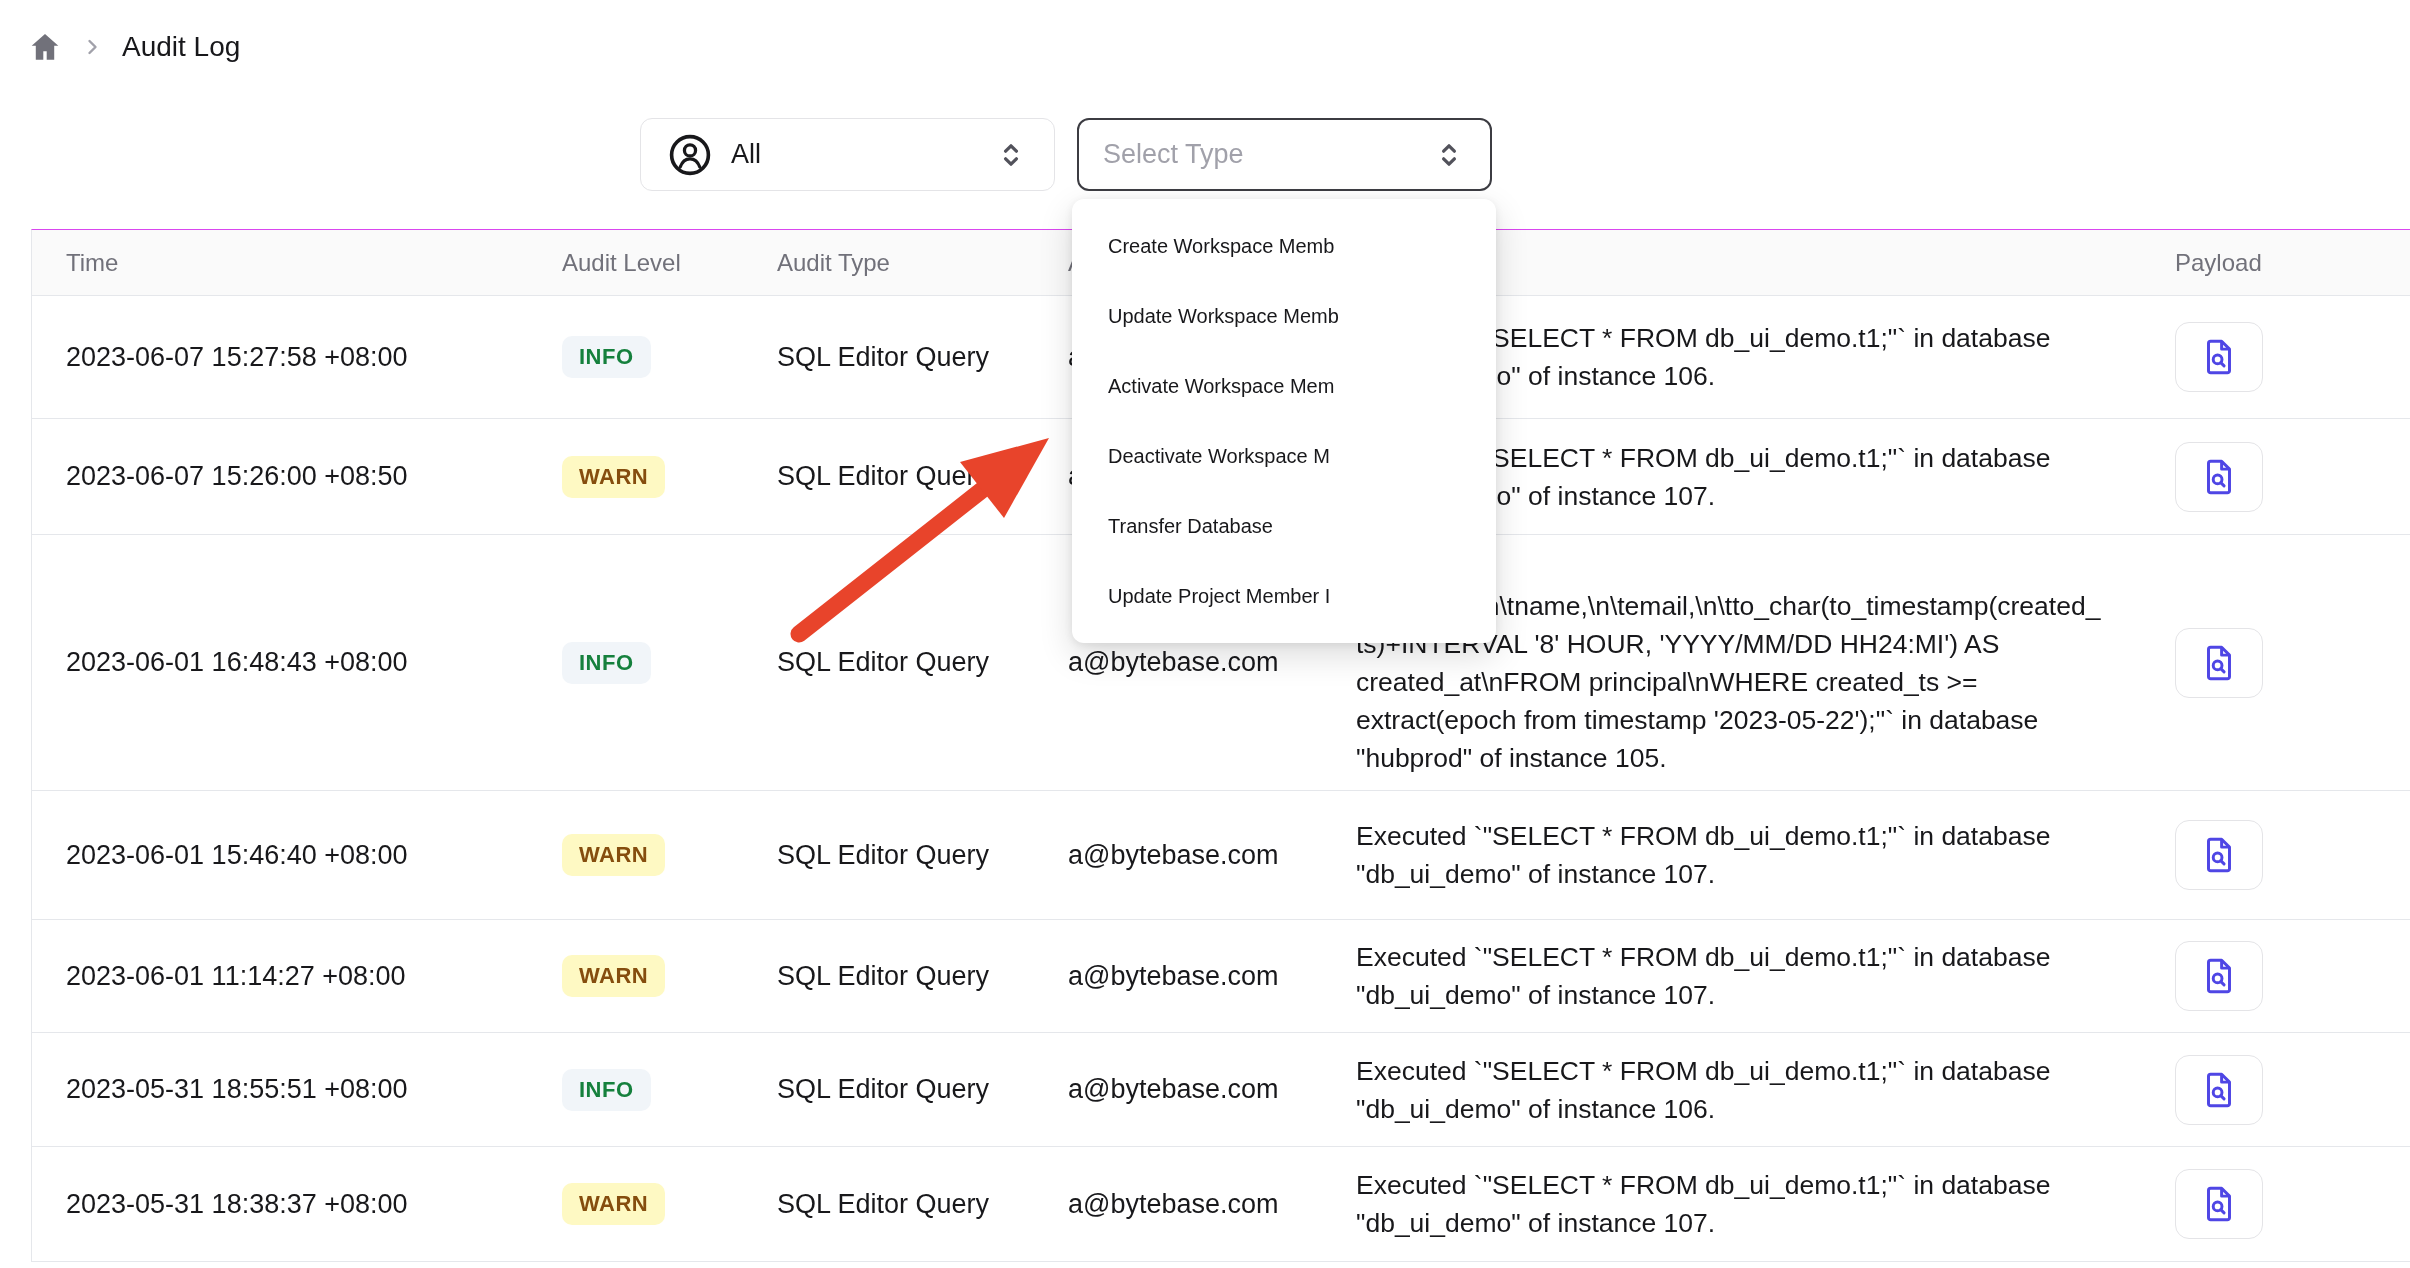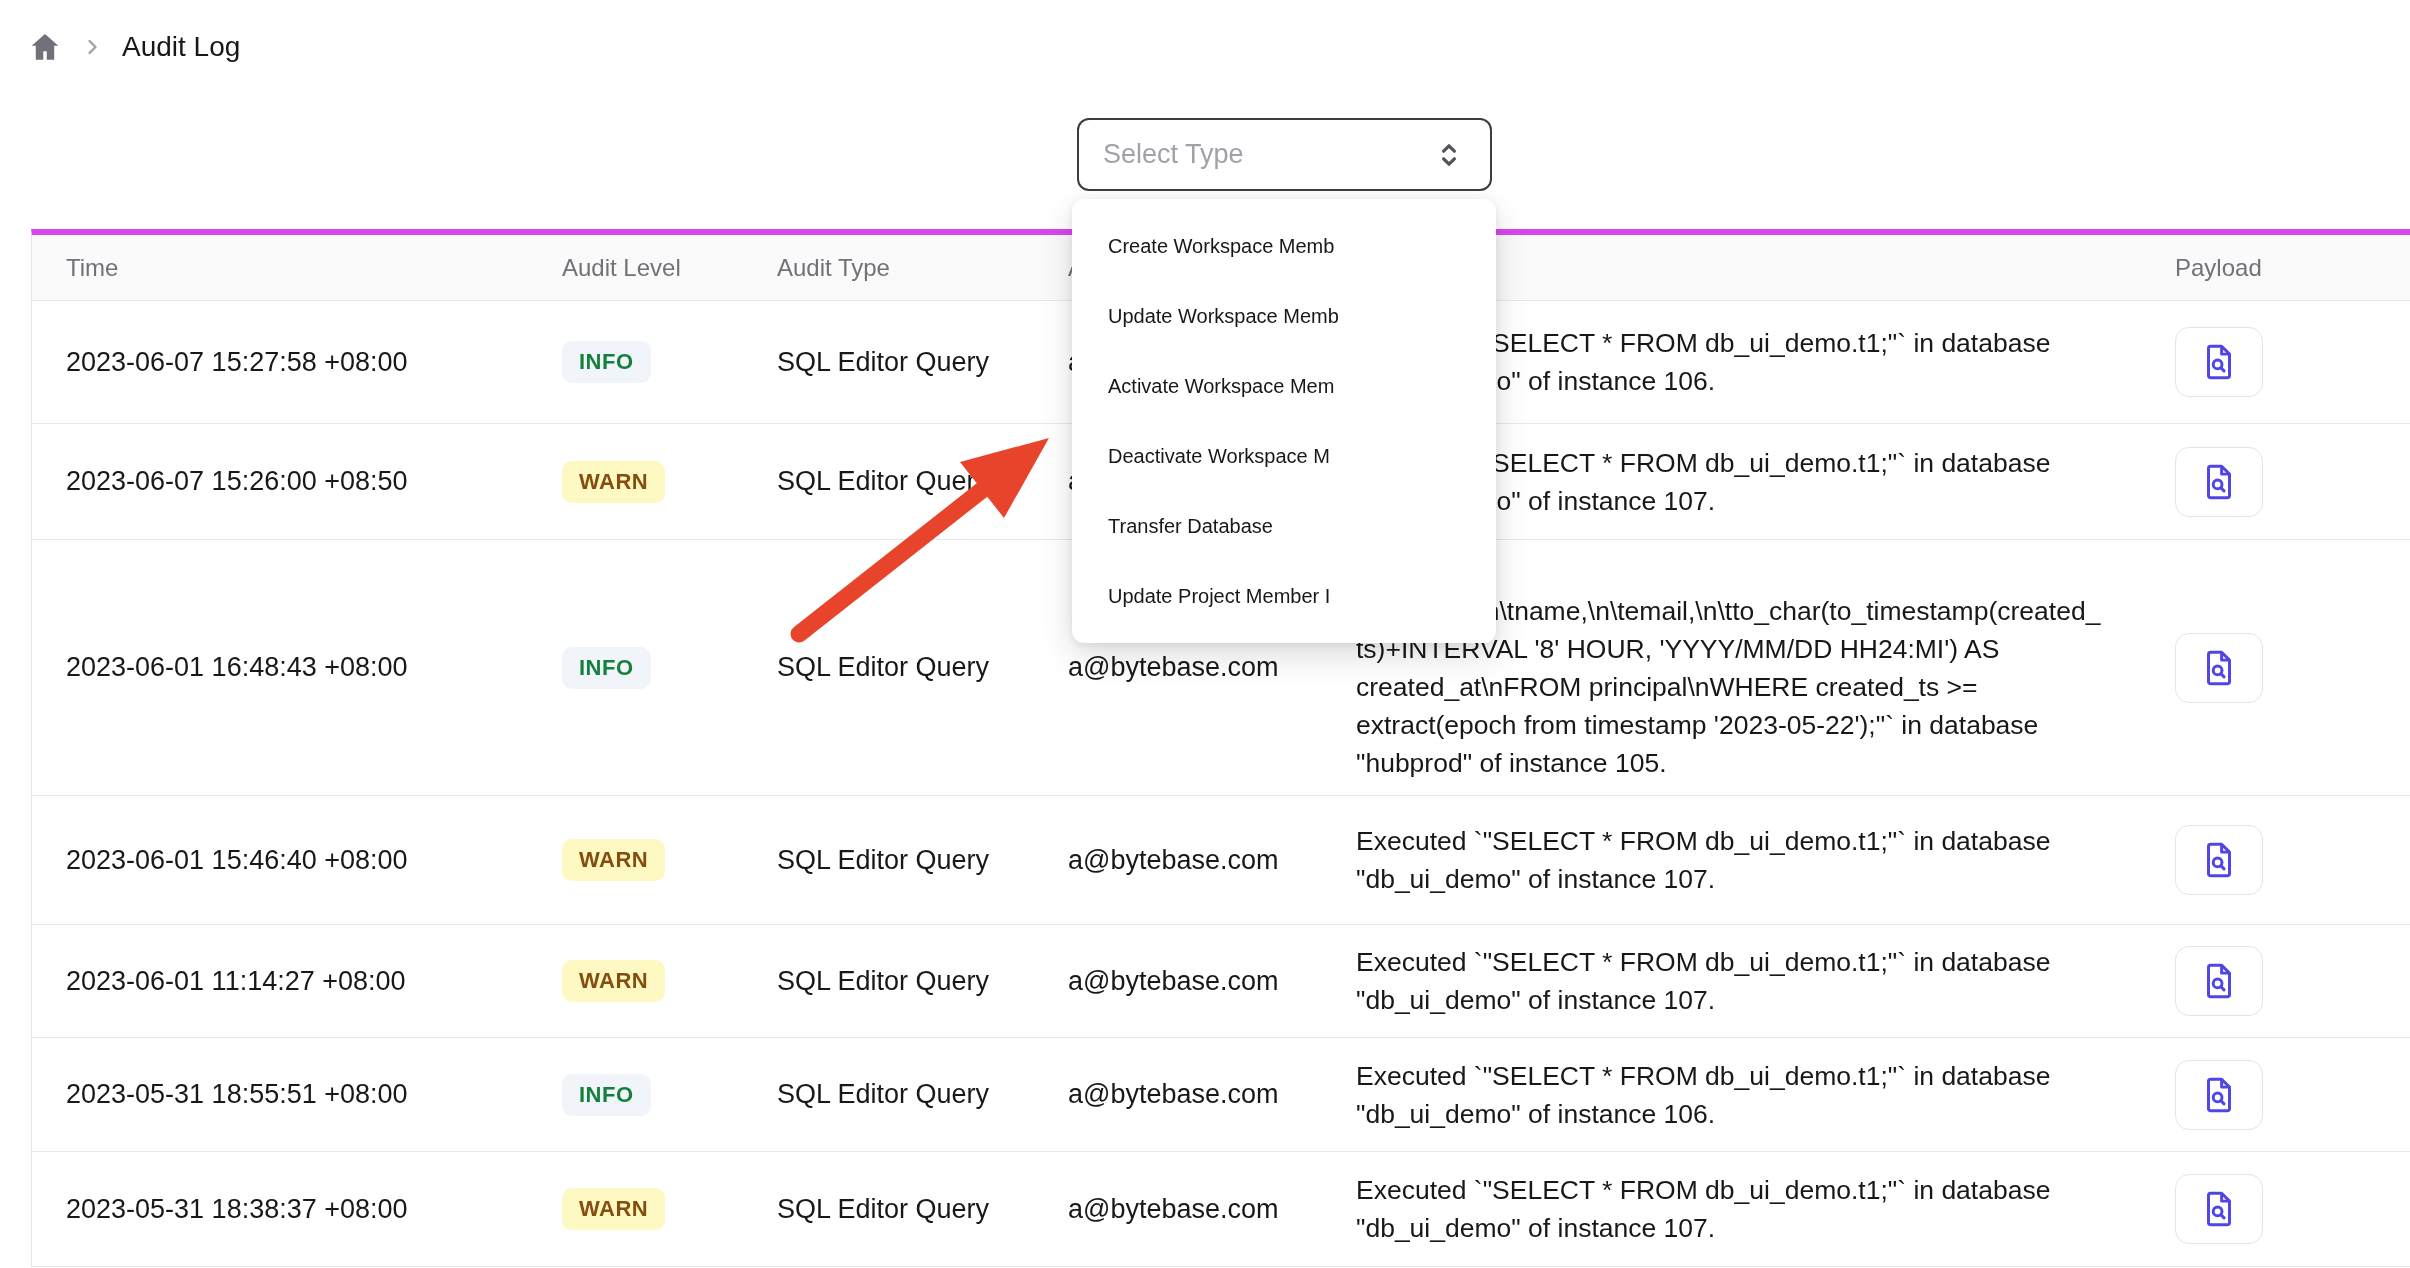--- a/index.html
+++ b/index.html
@@ -23,21 +23,21 @@
   .type-select { left:1077px; width:415px; padding:0 24px; border:2.5px solid #3c3c42; }
   .type-select .ph { font-size:27px; color:#a1a1aa; flex:1; }
   .daterange { left:1524px; width:878px; padding:0 24px 0 44px; gap:10px; }
   .daterange .d { font-size:27px; color:#27272a; letter-spacing:-0.2px; }
   .daterange .arr { width:40px; height:40px; margin:0 28px; flex:none; }
   .daterange .spacer { flex:1; }
   .daterange .cal { width:36px; height:36px; flex:none; }
 
   
   .table { position:absolute; left:31px; top:229px; width:2379px;
-           border-top:6px solid #d946ef; border-left:1px solid #e5e7eb; }
+           border-top:1px solid #d946ef; border-left:1px solid #e5e7eb; }
   .trow { display:grid; grid-template-columns:530px 215px 291px 288px 769px 1fr;
           align-items:center; border-bottom:1px solid #e5e7eb; }
   .thead { height:66px; background:#fafafa; }
   .thead .hc { font-size:24px; font-weight:500; color:#71717a; }
   .c-time { padding-left:34px; }
   .c-pay  { padding-left:50px; }
   .cell { font-size:27px; color:#18181b; }
   .comment { font-size:26.5px; line-height:38px; padding-right:18px; overflow-wrap:anywhere; }
   .h1{height:123px;} .h2{height:116px;} .h3{height:256px;} .h4{height:129px;}
   .h5{height:113px;} .h6{height:114px;} .h7{height:115px;}
@@ -70,20 +70,31 @@
   <div class="breadcrumb">
     <svg class="home" viewBox="0 0 24 24">
       <path fill="#71717a" d="M12 2.8 L2.6 11.2 h2.9 V21 h5.3 v-6 h2.4 v6 h5.3 v-9.8 h2.9 Z"></path>
     </svg>
     <svg class="chev" viewBox="0 0 24 24">
       <path d="M9.5 6 L15.5 12 L9.5 18" fill="none" stroke="#a1a1aa" stroke-width="2.4" stroke-linecap="round" stroke-linejoin="round"></path>
     </svg>
     <span class="title">Audit Log</span>
   </div>
 
+  <div class="control all-select">
+    <svg class="person" viewBox="0 0 24 24">
+      <circle cx="12" cy="12" r="9.6" fill="none" stroke="#18181b" stroke-width="1.9"></circle>
+      <circle cx="12" cy="9.6" r="2.9" fill="none" stroke="#18181b" stroke-width="1.7"></circle>
+      <path d="M6.9 18.3 c1.1-3.1 3-4.3 5.1-4.3 s4 1.2 5.1 4.3" fill="none" stroke="#18181b" stroke-width="1.7" stroke-linecap="round"></path>
+    </svg>
+    <span class="val">All</span>
+    <svg class="updown" viewBox="0 0 24 24">
+      <path d="M8.2 9.3 L12 5.5 L15.8 9.3 M8.2 14.7 L12 18.5 L15.8 14.7" fill="none" stroke="#52525b" stroke-width="2.3" stroke-linecap="round" stroke-linejoin="round"></path>
+    </svg>
+  </div>
 
   <div class="control type-select">
     <span class="ph">Select Type</span>
     <svg class="updown" viewBox="0 0 24 24">
       <path d="M8.2 9.3 L12 5.5 L15.8 9.3 M8.2 14.7 L12 18.5 L15.8 14.7" fill="none" stroke="#52525b" stroke-width="2.3" stroke-linecap="round" stroke-linejoin="round"></path>
     </svg>
   </div>
 
 
   <div class="table">

